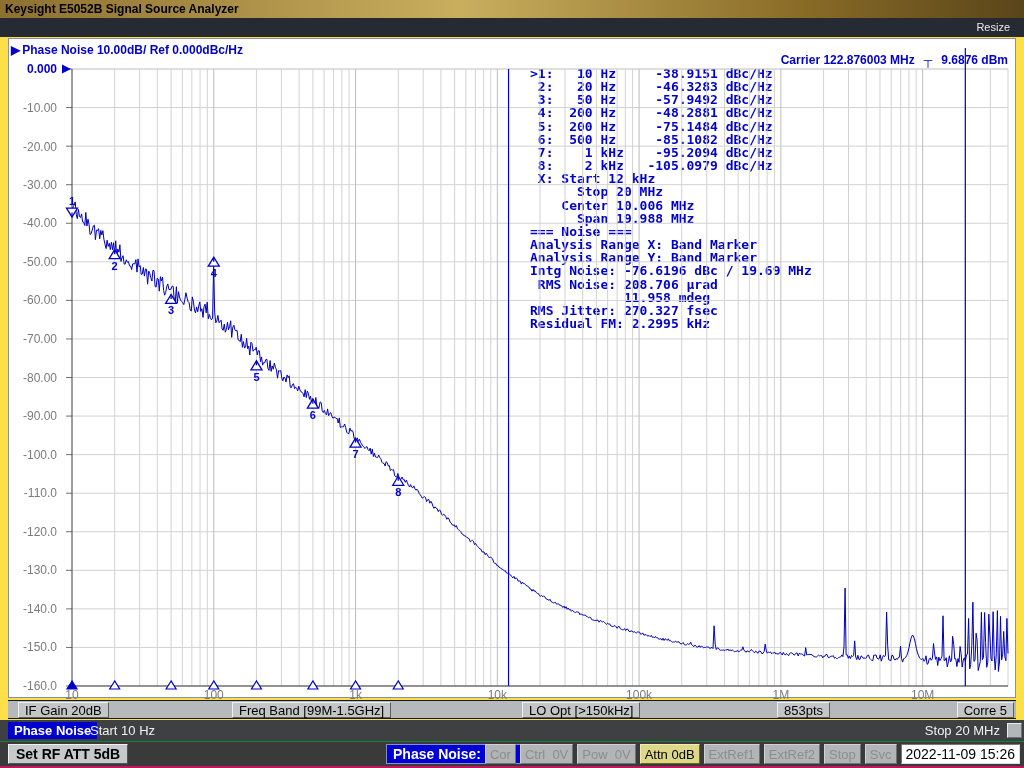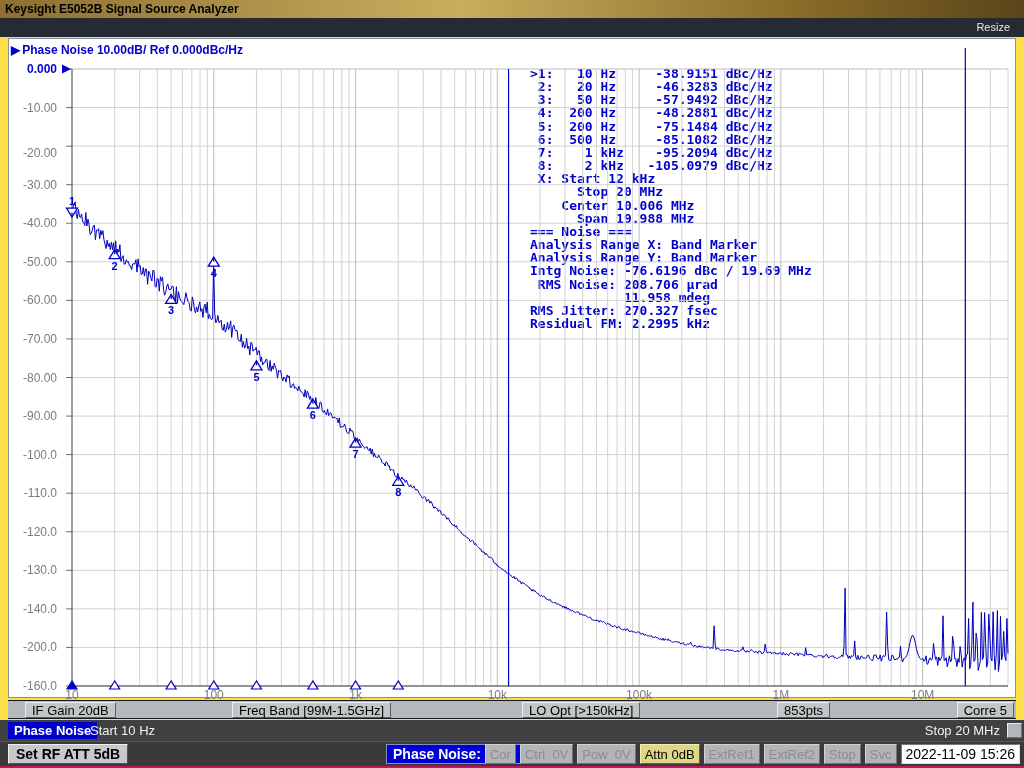--- a/index.html
+++ b/index.html
@@ -58,20 +58,23 @@
   <div class="menubar">
     <span class="resize">Resize</span>
   </div>
 
   <div class="panel"></div>
 
   <div class="trace-label">
     <span class="arrow">▶</span><span>Phase Noise 10.00dB/ Ref 0.000dBc/Hz</span>
   </div>
 
+  <div class="carrier">
+    <span>Carrier 122.876003 MHz</span><span class="ctick">┬</span><span>9.6876 dBm</span>
+  </div>
 
   <div class="info" id="info">
       <div>&gt;1:   10 Hz     -38.9151 dBc/Hz</div>
       <div> 2:   20 Hz     -46.3283 dBc/Hz</div>
       <div> 3:   50 Hz     -57.9492 dBc/Hz</div>
       <div> 4:  200 Hz     -48.2881 dBc/Hz</div>
       <div> 5:  200 Hz     -75.1484 dBc/Hz</div>
       <div> 6:  500 Hz     -85.1082 dBc/Hz</div>
       <div> 7:    1 kHz    -95.2094 dBc/Hz</div>
       <div> 8:    2 kHz   -105.0979 dBc/Hz</div>
@@ -85,48 +88,48 @@
       <div>Intg Noise: -76.6196 dBc / 19.69 MHz</div>
       <div> RMS Noise: 208.706 µrad</div>
       <div>            11.958 mdeg</div>
       <div>RMS Jitter: 270.327 fsec</div>
       <div>Residual FM: 2.2995 kHz</div>
     </div>
 
   <div id="ylabels">
       <div class="ylabel ref" style="top: 62px;">0.000</div>
       <div class="ylabel" style="top: 100.562px;">-10.00</div>
-      <div class="ylabel" style="top: 146px;">-20.00</div>
+      <div class="ylabel" style="top: 140px;">-20.00</div>
       <div class="ylabel" style="top: 177.688px;">-30.00</div>
       <div class="ylabel" style="top: 216.25px;">-40.00</div>
       <div class="ylabel" style="top: 254.812px;">-50.00</div>
       <div class="ylabel" style="top: 293.375px;">-60.00</div>
       <div class="ylabel" style="top: 331.938px;">-70.00</div>
       <div class="ylabel" style="top: 370.5px;">-80.00</div>
       <div class="ylabel" style="top: 409.062px;">-90.00</div>
       <div class="ylabel" style="top: 447.625px;">-100.0</div>
       <div class="ylabel" style="top: 486.188px;">-110.0</div>
       <div class="ylabel" style="top: 524.75px;">-120.0</div>
       <div class="ylabel" style="top: 563.312px;">-130.0</div>
       <div class="ylabel" style="top: 601.875px;">-140.0</div>
-      <div class="ylabel" style="top: 640.438px;">-200.0</div>
+      <div class="ylabel" style="top: 640.438px;">-150.0</div>
       <div class="ylabel" style="top: 679px;">-160.0</div>
     </div>
   <div id="xlabels">
       <div class="xlabel" style="left: 42px;">10</div>
       <div class="xlabel" style="left: 183.774px;">100</div>
       <div class="xlabel" style="left: 325.548px;">1k</div>
       <div class="xlabel" style="left: 467.322px;">10k</div>
       <div class="xlabel" style="left: 609.096px;">100k</div>
       <div class="xlabel" style="left: 750.87px;">1M</div>
       <div class="xlabel" style="left: 892.644px;">10M</div>
     </div>
 
   <div class="statusbar" id="statusbar">
-      <span class="statusbtn" style="left: 17px;">IF Gain 20dB</span>
+      <span class="statusbtn" style="left: 10px;">IF Gain 20dB</span>
       <span class="statusbtn" style="left: 224px; text-align: center;">Freq Band [99M-1.5GHz]</span>
       <span class="statusbtn" style="left: 514px;">LO Opt [&gt;150kHz]</span>
       <span class="statusbtn" style="left: 769px;">853pts</span>
       <span class="statusbtn" style="right: 2px;">Corre 5</span>
     </div>
 
   <div class="channelbar">
     <span class="chtab">Phase Noise</span>
     <span class="chstart">Start 10 Hz</span>
     <span class="chstop">Stop 20 MHz</span>

